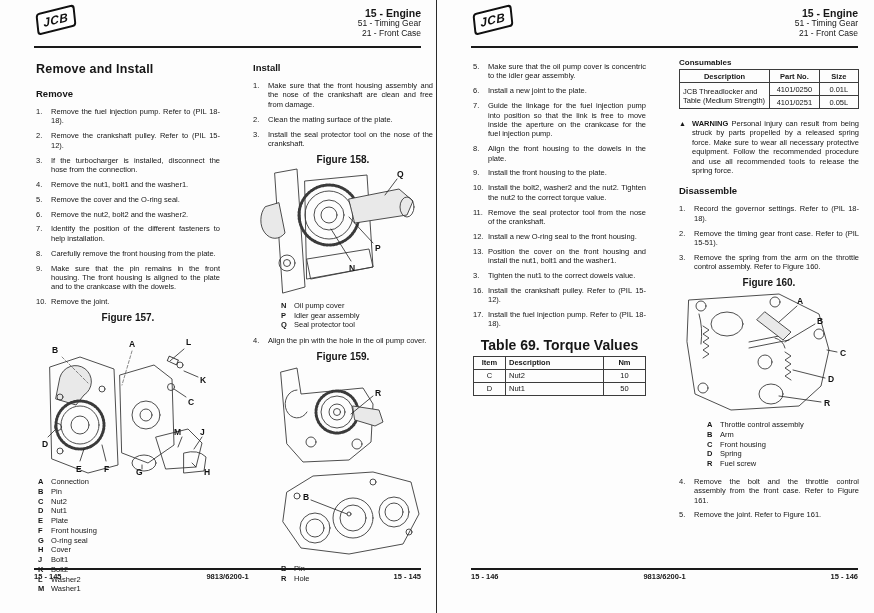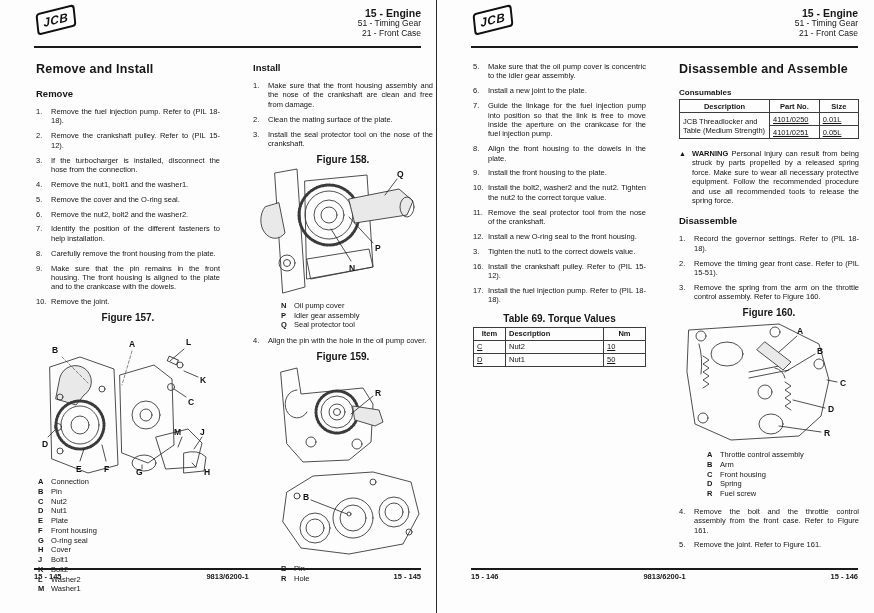--- a/index.html
+++ b/index.html
@@ -55,23 +55,23 @@
   .figart .fillpart{fill:#e9e9e9;}
 
   .key{font-size:7.5px;margin:2px 0 6px 28px;}
   .key.flush{margin-left:2px;}
   .key-row{display:flex;line-height:1.3;}
   .key-row .k{font-weight:bold;width:13px;flex:none;}
 
   table.tbl{border-collapse:collapse;font-size:7.5px;width:100%;margin:2px 0 6px 0;}
   .tbl th,.tbl td{border:1px solid #3c3c3c;padding:1.5px 3px;vertical-align:middle;}
   .tbl th{font-weight:bold;text-align:center;}
-  .tbl td.ctr{text-align:left;text-decoration:underline;}
+  .tbl td.ctr{text-align:center;}
   .tbl td.lft{text-align:left;}
-  .tblcap{text-align:center;font-weight:bold;font-size:10px;margin:8px 0 3px 0;}
+  .tblcap{text-align:center;font-weight:bold;font-size:14px;margin:8px 0 3px 0;}
 
   .warn{display:flex;font-size:7.5px;line-height:1.25;margin:10px 0 10px 0;}
   .warn .wicon{width:13px;flex:none;font-size:7px;padding-top:0.5px;}
   .warn .wtext{flex:1;text-align:justify;}
   .warn .wlabel{font-weight:bold;}
 </style>
 </head>
 <body>
 
 <div class="page page-left">
@@ -387,20 +387,24 @@
         </div>
       <div class="step">
           <span class="n">11.</span>
           <span class="t">Remove the seal protector tool from the nose of the crankshaft.</span>
         </div>
       <div class="step">
           <span class="n">12.</span>
           <span class="t">Install a new O-ring seal to the front housing.</span>
         </div>
       <div class="step">
+          <span class="n">13.</span>
+          <span class="t">Position the cover on the front housing and install the nut1, bolt1 and the washer1.</span>
+        </div>
+      <div class="step">
           <span class="n">3.</span>
           <span class="t">Tighten the nut1 to the correct dowels value.</span>
         </div>
       <div class="step">
           <span class="n">16.</span>
           <span class="t">Install the crankshaft pulley. Refer to (PIL 15-12).</span>
         </div>
       <div class="step">
           <span class="n">17.</span>
           <span class="t">Install the fuel injection pump. Refer to (PIL 18-18).</span>
@@ -429,21 +433,20 @@
           <tr>
             <td class="ctr">D</td>
             <td class="lft">Nut1</td>
             <td class="ctr">50</td>
           </tr>
         </tbody>
       </table>
     </div>
 
     <div class="col">
-      <h1 class="sec">Disassemble and Assemble</h1>
       <h3 class="mini">Consumables</h3>
       <table class="tbl">
         <colgroup>
             <col style="width:92px">
             <col style="width:50px">
             <col style="width:40px">
           </colgroup>
         <thead>
           <tr>
             <th>Description</th>

